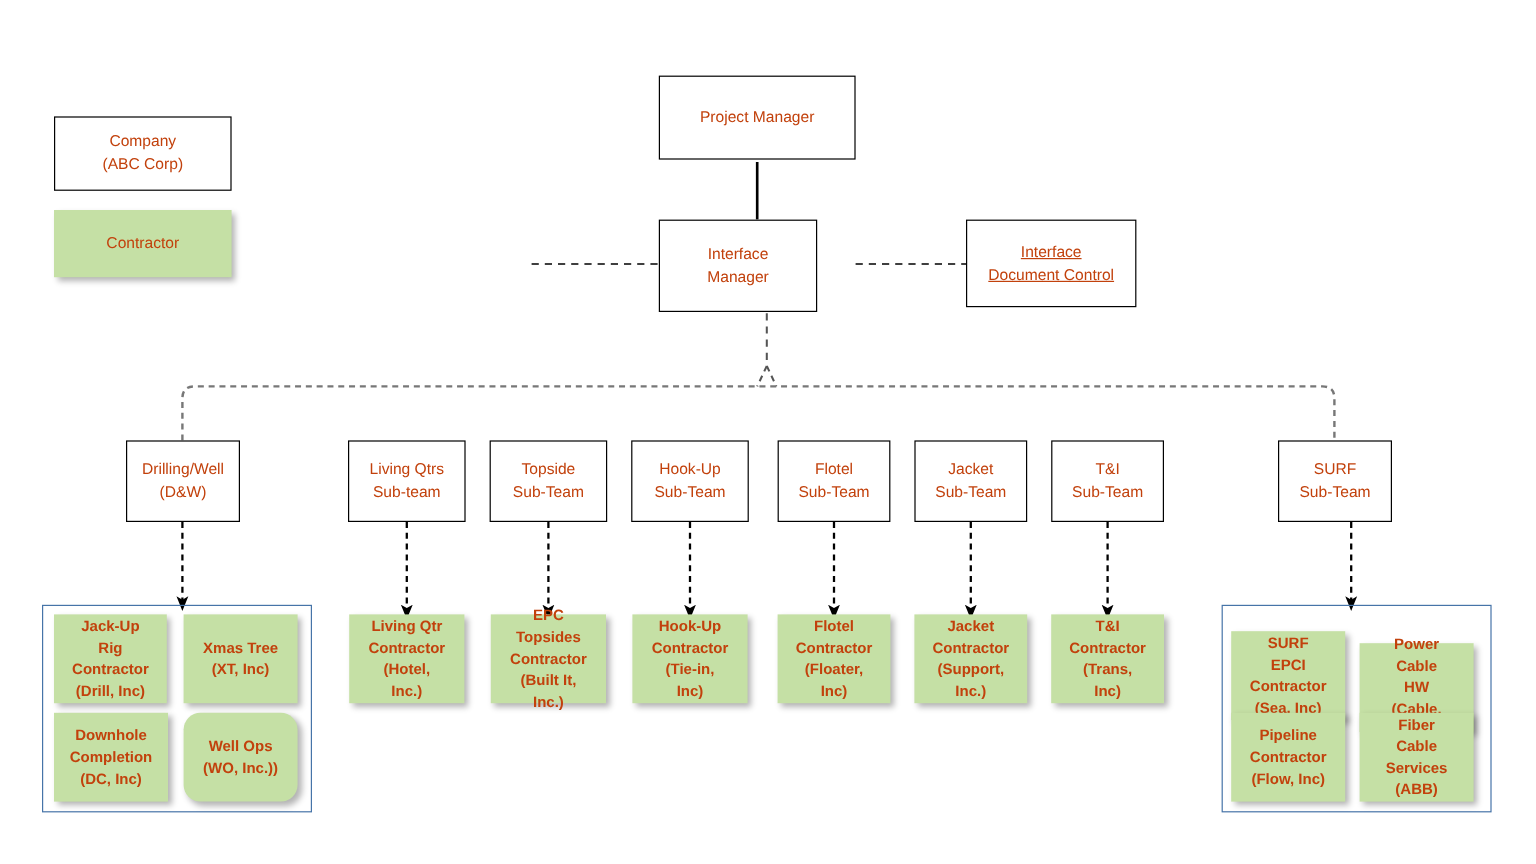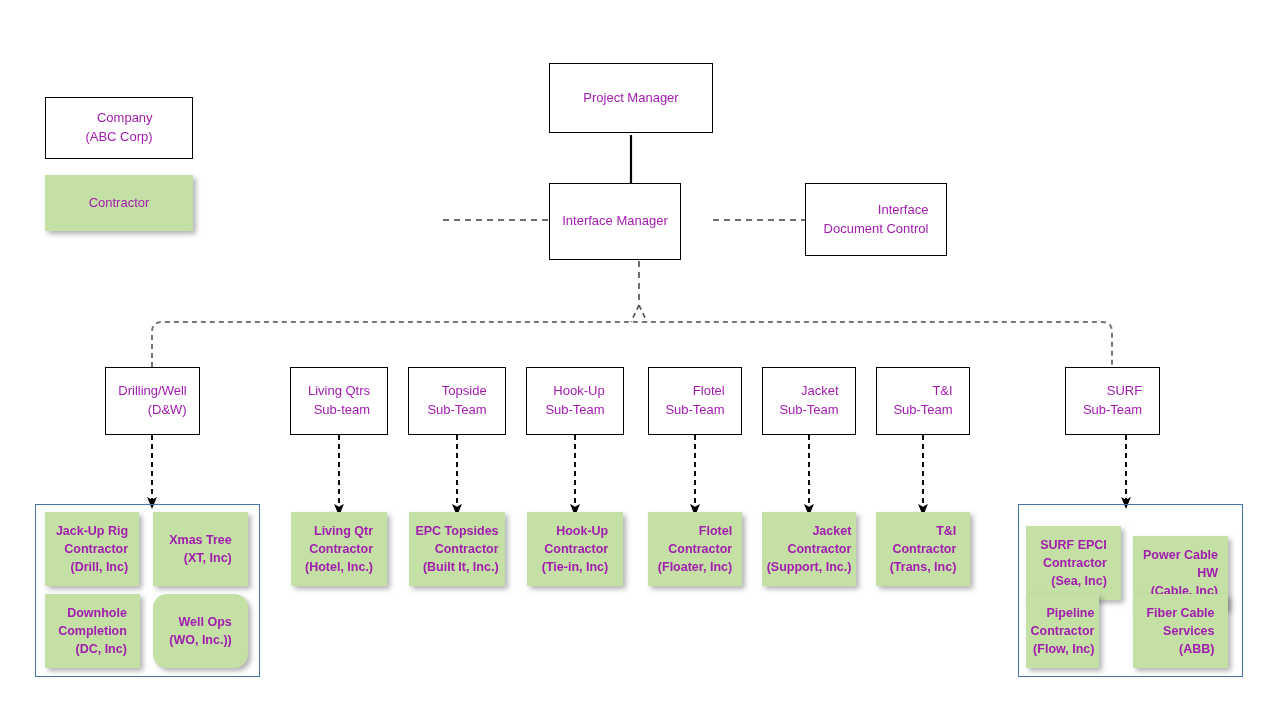--- a/index.html
+++ b/index.html
@@ -25,26 +25,26 @@
     width: 1280px;
     height: 720px;
     pointer-events: none;
   }
   .node {
     position: absolute;
     box-sizing: border-box;
     display: flex;
     align-items: center;
     justify-content: center;
-    text-align: right;
+    text-align: center;
     font-size: 12.5px;
     line-height: 1.45;
-    color: #a21caf;
+    color: #c2410c;
     font-weight: 600;
-    padding: 2px 4px;
+    padding: 2px 16px;
   }
   .node-white {
     background: #ffffff;
     border: 1.6px solid #000000;
     font-weight: 400;
     font-size: 13px;
   }
   .node-green {
     background: #c5e0a5;
     border: none;
@@ -113,21 +113,21 @@
   <div class="node node-white nowrap-lines" style="left:45px; top:97px; width:148px; height:62px;">Company
 (ABC Corp)</div>
 
   <div class="node node-legend-green nowrap-lines" style="left:45px; top:175px; width:148px; height:56px;">Contractor</div>
 
   <div class="node node-white nowrap-lines" style="left:549px; top:63px; width:164px; height:70px;">Project Manager</div>
 
   <div class="node node-white nowrap-lines" style="left:549px; top:183px; width:132px; height:77px;">Interface Manager</div>
 
 
-  <div class="node node-white nowrap-lines" style="left:805px; top:183px; width:142px; height:73px;">Interface
+  <div class="node node-white nowrap-lines" style="left:805px; top:183px; width:142px; height:73px;text-decoration:underline;">Interface
 Document Control</div>
 
   <div class="node node-white nowrap-lines" style="left:105px; top:367px; width:95px; height:68px;">Drilling/Well
 (D&amp;W)</div>
 
   <div class="node node-white nowrap-lines" style="left:290px; top:367px; width:98px; height:68px;">Living Qtrs
 Sub-team</div>
 
   <div class="node node-white nowrap-lines" style="left:408px; top:367px; width:98px; height:68px;">Topside
 Sub-Team</div>
@@ -190,21 +190,21 @@
   <div class="group-box" style="left:1018px; top:504px; width:225px; height:173px;"></div>
 
   <div class="node node-green nowrap-lines" style="left:1026px; top:526px; width:95px; height:74px;">SURF EPCI
 Contractor
 (Sea, Inc)</div>
 
   <div class="node node-green nowrap-lines" style="left:1133px; top:512px; width:95px; height:74px;margin-top:24px;">Power Cable
 HW
 (Cable, Inc)</div>
 
-  <div class="node node-green nowrap-lines" style="left:1026px; top:594px; width:73px; height:74px;">Pipeline
+  <div class="node node-green nowrap-lines" style="left:1026px; top:594px; width:95px; height:74px;">Pipeline
 Contractor
 (Flow, Inc)</div>
 
   <div class="node node-green nowrap-lines" style="left:1133px; top:594px; width:95px; height:74px;">Fiber Cable
 Services
 (ABB)</div>
 
 </div>
 
 </body></html>

